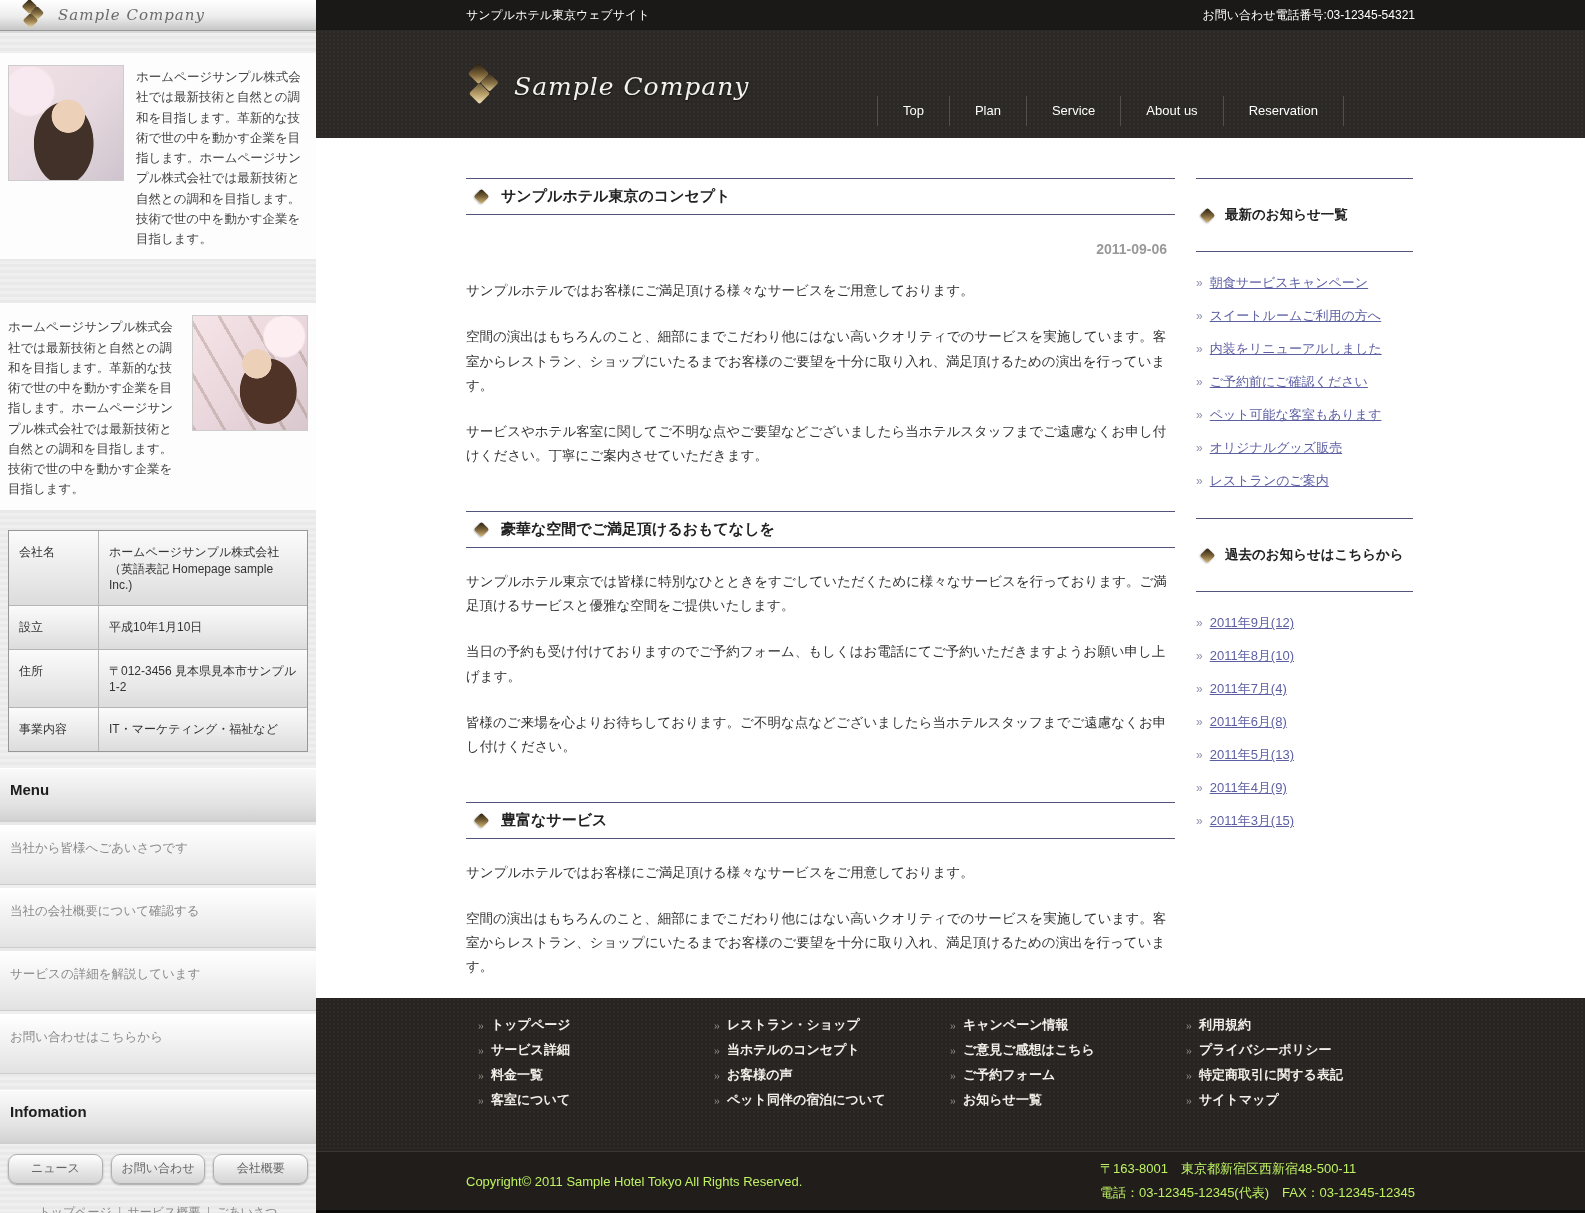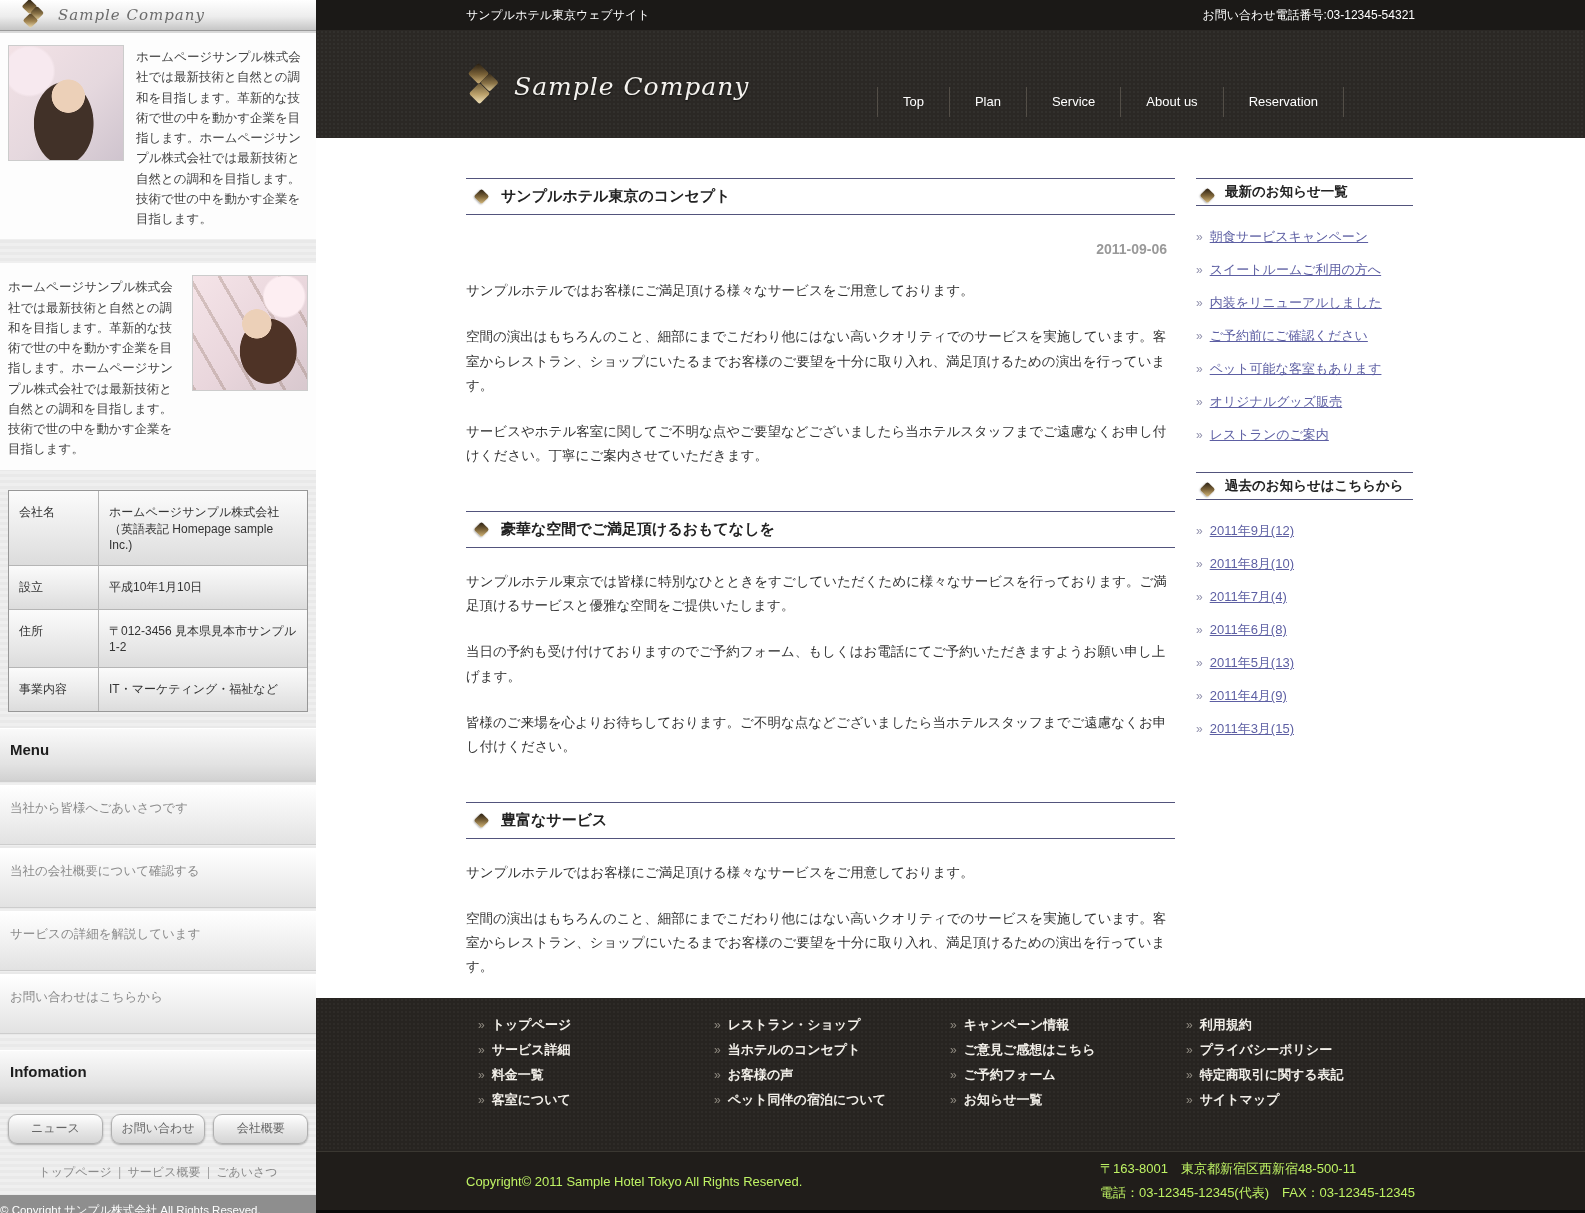--- a/index.html
+++ b/index.html
@@ -25,21 +25,21 @@
   .sb-banner .circle { position:absolute; border:1px solid rgba(10,10,20,.35); border-radius:50%; }
   .sb-banner .c1 { width:150px; height:150px; right:-45px; top:-70px; }
   .sb-banner .c2 { width:110px; height:110px; right:60px; top:-55px; }
   .sb-banner .dot { position:absolute; width:5px; height:5px; border-radius:50%; background:#d8b56a; box-shadow:0 0 3px #f5e2a8; }
   .sb-banner .dot1 { left:175px; top:22px; }
   .sb-banner .dot2 { left:148px; top:46px; }
   .sb-banner-text { position:absolute; left:4px; bottom:10px; color:#e2e2ea; font-family:"DejaVu Serif","Liberation Serif",serif;
     font-size:16px; letter-spacing:2px; }
   .sb-banner-text::first-letter { font-size:30px; line-height:18px; }
   .sb-inner { background:repeating-linear-gradient(#efefef 0 3px, #e9e9e9 3px 6px); padding-bottom:14px; }
-  .sb-intro { display:flex; gap:12px; padding:12px 8px 10px 8px; background:#fdfdfd; margin-bottom:2px; }
+  .sb-intro { display:flex; gap:12px; padding:12px 8px 10px 8px; background:#fdfdfd; margin-bottom:2px;margin-top:20px; }
   .sb-intro + .sb-intro-gap { height:22px; }
   .sb-photo { width:116px; height:116px; flex:0 0 116px; border:1px solid #ccc; }
   .photo1 { background:
       radial-gradient(circle 17px at 52% 44%, #ecd0b8 0 96%, rgba(0,0,0,0) 100%),
       radial-gradient(ellipse 42px 58px at 48% 68%, #413128 0 70%, rgba(0,0,0,0) 72%),
       radial-gradient(circle 26px at 18% 22%, #f7e9ef 0 90%, rgba(0,0,0,0) 100%),
       linear-gradient(135deg,#f3e2e6,#e5d8de 55%,#cfc4ce); }
   .photo2 { background:
       radial-gradient(circle 15px at 56% 42%, #ecd0b8 0 96%, rgba(0,0,0,0) 100%),
       radial-gradient(ellipse 40px 46px at 66% 66%, #4e3326 0 70%, rgba(0,0,0,0) 72%),
@@ -72,53 +72,53 @@
     padding:0 170px 0 150px; color:#fff; font-size:12px; }
   .hdr { height:108px; flex:0 0 108px; position:relative; background-color:#2b2825;
     background-image:radial-gradient(rgba(255,255,255,.035) 1px, rgba(0,0,0,0) 1.2px); background-size:4px 4px; }
   .hdr-logo { position:absolute; left:152px; top:34px; display:flex; align-items:center; cursor:pointer; }
   .hdr-logo .dmd-cluster { width:30px; height:44px; margin-right:16px; }
   .hdr-logo .dmd.d1 { width:15px; height:15px; left:3px; top:2px; }
   .hdr-logo .dmd.d2 { width:13px; height:13px; left:15px; top:12px; }
   .hdr-logo .dmd.d3 { width:15px; height:15px; left:4px; top:22px; background:linear-gradient(135deg,#6a5836,#bca26c 55%,#f2e4bc); }
   .hdr-logo-text { font-family:"DejaVu Serif","Liberation Serif",serif; font-style:italic; font-size:25px; color:#f4f2ee;
     letter-spacing:1px; text-shadow:0 1px 2px rgba(0,0,0,.6); }
-  .nav { position:absolute; right:241px; bottom:21px; display:flex; }
+  .nav { position:absolute; right:241px; bottom:12px; display:flex; }
   .nav-item { color:#fff; font-size:13px; line-height:30px; padding:0 25px; border-left:1px solid #534e47; cursor:pointer; }
   .nav-item:last-child { border-right:1px solid #534e47; }
 
   .content { flex:0 0 860px; min-height:860px; background:#fff; display:flex; padding:40px 0 0 150px; }
   .article { width:709px; flex:0 0 709px; }
   .section { margin-bottom:42px; }
   .section-title { border-top:1px solid #52547c; border-bottom:1px solid #52547c; padding:8px 4px; display:flex; align-items:center; }
   .h-icon { width:11px; height:11px; transform:rotate(45deg); border-radius:2px; margin:0 14px 0 6px;
     background:linear-gradient(135deg,#241b10,#7a6238 50%,#d9bc7d); box-shadow:0 1px 2px rgba(0,0,0,.35); flex:0 0 11px; }
   .section-title span.t { font-size:15px; font-weight:bold; color:#222; }
   .article-date { text-align:right; font-size:14px; font-weight:bold; color:#999; margin:26px 8px 0 0; }
   .section p { font-size:13.5px; line-height:1.8; color:#333; margin-top:22px; }
   .pager { text-align:center; margin-top:44px; font-size:13.5px; font-weight:bold; color:#222; }
   .pager a { color:#5d5fa3; font-weight:normal; text-decoration:underline; }
   .pager .sep { display:inline-block; width:38px; }
 
   .right-sb { width:217px; flex:0 0 217px; margin-left:21px; }
-  .rsb-title { border-top:1px solid #52547c; border-bottom:1px solid #52547c; padding:4px 2px; display:flex; align-items:flex-end; }
+  .rsb-title { border-top:1px solid #52547c; border-bottom:1px solid #52547c; padding:27px 2px; display:flex; align-items:center; }
   .rsb-title .h-icon { margin:0 12px 0 4px; }
   .rsb-title span.t { font-size:13.5px; font-weight:bold; color:#222; }
   .rsb-list { list-style:none; margin-top:22px; }
   .rsb-list li { margin-bottom:15px; font-size:13px; }
   .marker { color:#9191ad; margin-right:7px; font-size:12px; }
   .rsb-list a { color:#5d5fa3; text-decoration:underline; }
   .rsb-title.second { margin-top:28px; }
 
   
   .footer { flex:0 0 153px; background-color:#272421;
     background-image:radial-gradient(rgba(255,255,255,.03) 1px, rgba(0,0,0,0) 1.2px); background-size:4px 4px;
     display:flex; padding:18px 0 0 162px; }
   .fcol { width:236px; flex:0 0 236px; }
-  .flink { margin-bottom:7px; font-size:13px; }
+  .flink { margin-bottom:7px; font-size:13px;font-family:Liberation Serif, serif; }
   .flink .marker { color:#8f8a80; }
   .flink a { color:#f2efe9; font-weight:bold; text-decoration:none; }
   .footer-bottom { flex:0 0 59px; background:#201d1a; border-top:1px solid #3a3731; display:flex; align-items:center;
     justify-content:space-between; padding:0 170px 0 150px; color:#bef264; font-size:13px; }
   .fb-addr { line-height:1.85; }
   .page-end { flex:0 0 3px; background:#0b0a09; }
 </style>
 </head>
 <body>
 

